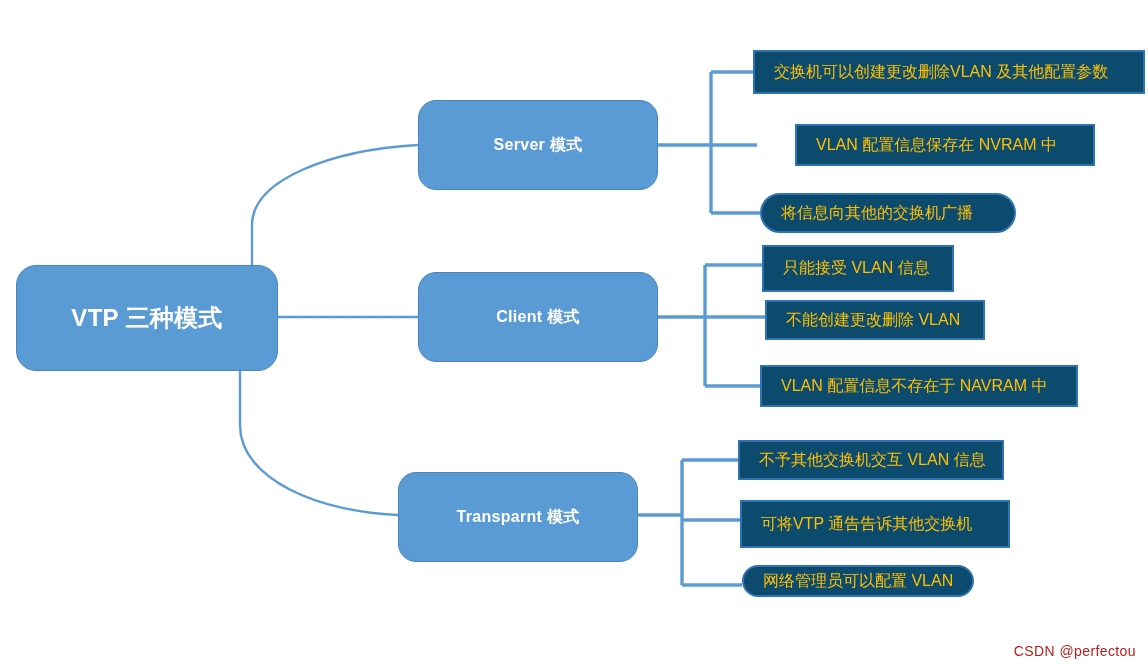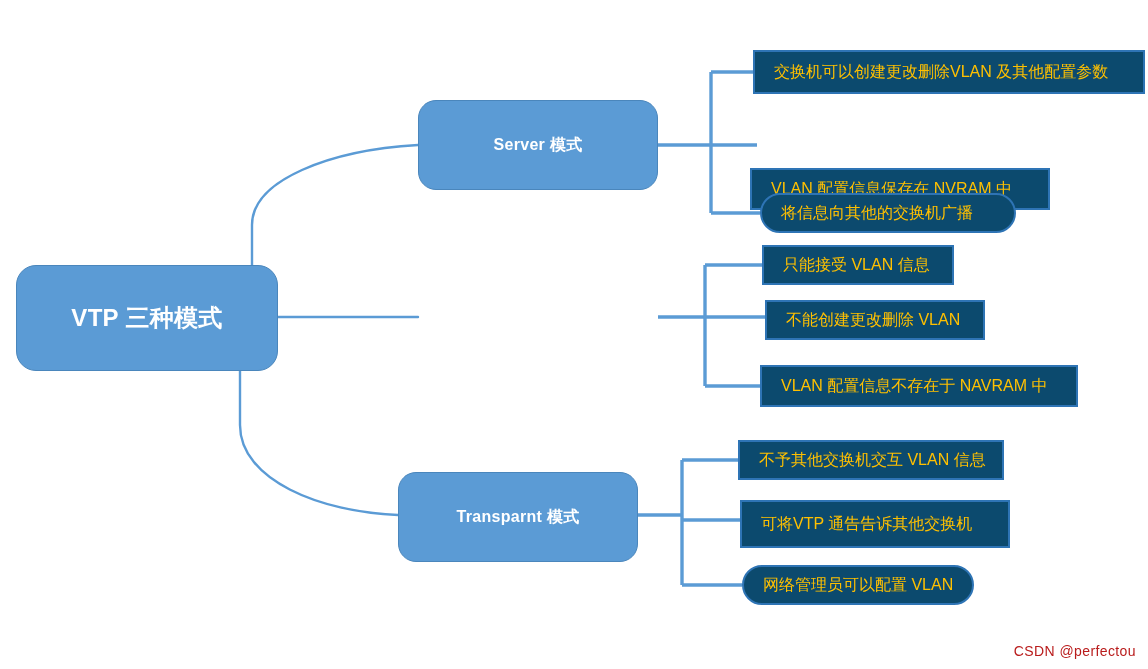--- a/index.html
+++ b/index.html
@@ -72,30 +72,30 @@
     align-items: center;
     justify-content: flex-start;
     padding: 0 19px;
     font-size: 16px;
     white-space: nowrap;
     font-weight: normal;
   }
 
   
   .leaf.s0 { left: 753px; top: 50px;  width: 392px; height: 44px; }
-  .leaf.s1 { left: 750px; top: 124px; width: 300px; height: 42px; margin-top: 44px; }
+  .leaf.s1 { left: 795px; top: 124px; width: 300px; height: 42px; }
   .leaf.s2 { left: 760px; top: 193px; width: 256px; height: 40px; border-radius: 20px; }
   
-  .leaf.c0 { left: 762px; top: 245px; width: 192px; height: 40px; }
+  .leaf.c0 { left: 762px; top: 245px; width: 192px; height: 47px; }
   .leaf.c1 { left: 765px; top: 300px; width: 220px; height: 40px; }
   .leaf.c2 { left: 760px; top: 365px; width: 318px; height: 42px; }
   
   .leaf.t0 { left: 738px; top: 440px; width: 266px; height: 40px; }
   .leaf.t1 { left: 740px; top: 500px; width: 270px; height: 48px; }
-  .leaf.t2 { left: 742px; top: 565px; width: 232px; height: 40px; border-radius: 20px; }
+  .leaf.t2 { left: 742px; top: 565px; width: 232px; height: 32px; border-radius: 20px; }
 
   .watermark {
     position: absolute;
     right: 12px;
     bottom: 10px;
     color: #b91c1c;
     font-size: 14px;
     letter-spacing: 0.4px;
   }
 </style>
@@ -135,20 +135,21 @@
       <line x1="682" y1="460" x2="682" y2="585"></line>
       <line x1="682" y1="460" x2="738" y2="460"></line>
       <line x1="682" y1="520" x2="740" y2="520"></line>
       <line x1="682" y1="585" x2="742" y2="585"></line>
     </g>
   </svg>
 
   <div class="node node-root">VTP 三种模式</div>
 
   <div class="node node-branch b0">Server 模式</div>
+  <div class="node node-branch b1">Client 模式</div>
   <div class="node node-branch b2">Transparnt 模式</div>
 
   <div class="leaf s0">交换机可以创建更改删除VLAN 及其他配置参数</div>
   <div class="leaf s1">VLAN 配置信息保存在 NVRAM 中</div>
   <div class="leaf s2">将信息向其他的交换机广播</div>
 
   <div class="leaf c0">只能接受 VLAN 信息</div>
   <div class="leaf c1">不能创建更改删除 VLAN</div>
   <div class="leaf t0">不予其他交换机交互 VLAN 信息</div>
 

